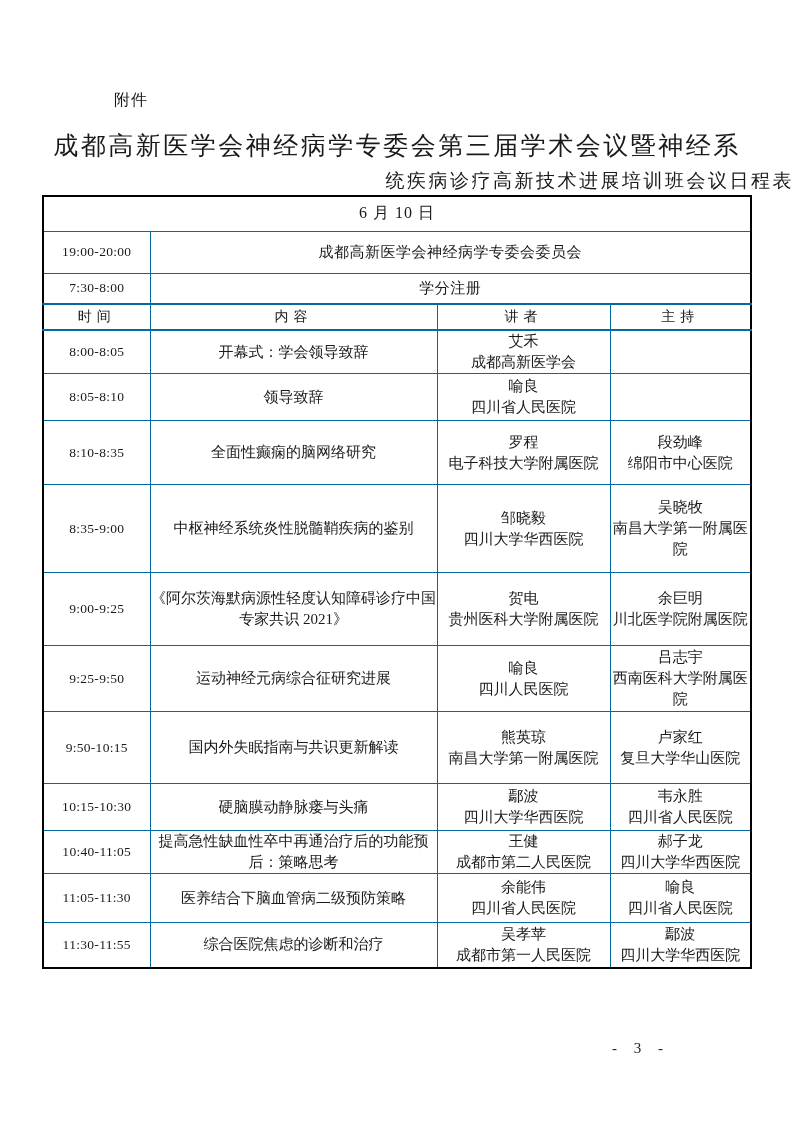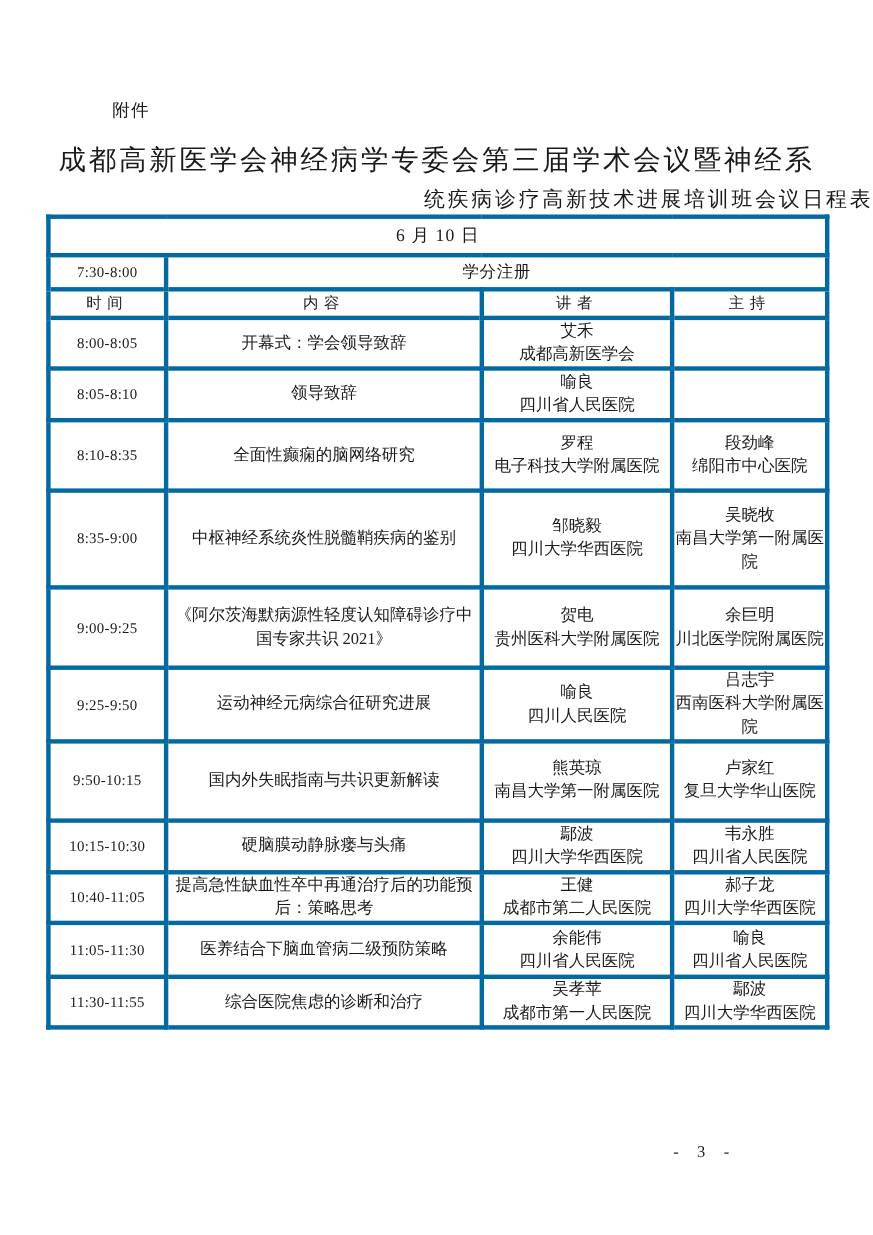--- a/index.html
+++ b/index.html
@@ -10,21 +10,21 @@
     height: 1123px;
     margin: 0 auto;
     background: #ffffff;
     color: #1a1a1a;
     font-family: "Liberation Serif", "DejaVu Serif", serif;
     overflow: hidden;
   }
   .attachment {
     position: absolute;
     top: 90px;
-    left: 102px;
+    left: 114px;
     font-size: 16px;
     letter-spacing: 1px;
   }
   .title-line1 {
     position: absolute;
     top: 129px;
     left: 0;
     width: 794px;
     text-align: center;
     font-size: 25px;
@@ -42,21 +42,21 @@
   table.agenda {
     position: absolute;
     top: 195px;
     left: 42px;
     width: 708px;
     border-collapse: collapse;
     table-layout: fixed;
     border: 2px solid #000;
   }
   table.agenda td, table.agenda th {
-    border: 4px solid #0369a1;
+    border: 1px solid #0369a1;
     text-align: center;
     vertical-align: middle;
     padding: 0;
     font-weight: normal;
     overflow: hidden;
   }
   tr.thick-b > td, tr.thick-b > th { border-bottom-width: 2px; }
   .date-hdr { font-size: 16px; font-weight: bold; letter-spacing: 1px; }
   .col-hdr  { font-size: 14px; letter-spacing: 5px; }
   .time-c   { font-size: 13.5px; letter-spacing: 0.3px; }
@@ -93,20 +93,24 @@
       <col style="width:107px">
         <col style="width:287px">
         <col style="width:173px">
         <col style="width:141px">
     </colgroup>
 
     <tbody>
         <tr class="h35">
       <td colspan="4" class="date-hdr">6 月 10 日</td>
     </tr>
+    <tr class="h42">
+      <td class="time-c">19:00-20:00</td>
+      <td colspan="3" class="mrg-c">成都高新医学会神经病学专委会委员会</td>
+    </tr>
 
     <tr class="h31 thick-b">
       <td class="time-c">7:30-8:00</td>
       <td colspan="3" class="mrg-c">学分注册</td>
     </tr>
     <tr class="h26 thick-b">
       <th class="col-hdr">时间</th>
       <th class="col-hdr">内容</th>
       <th class="col-hdr">讲者</th>
       <th class="col-hdr">主持</th>

